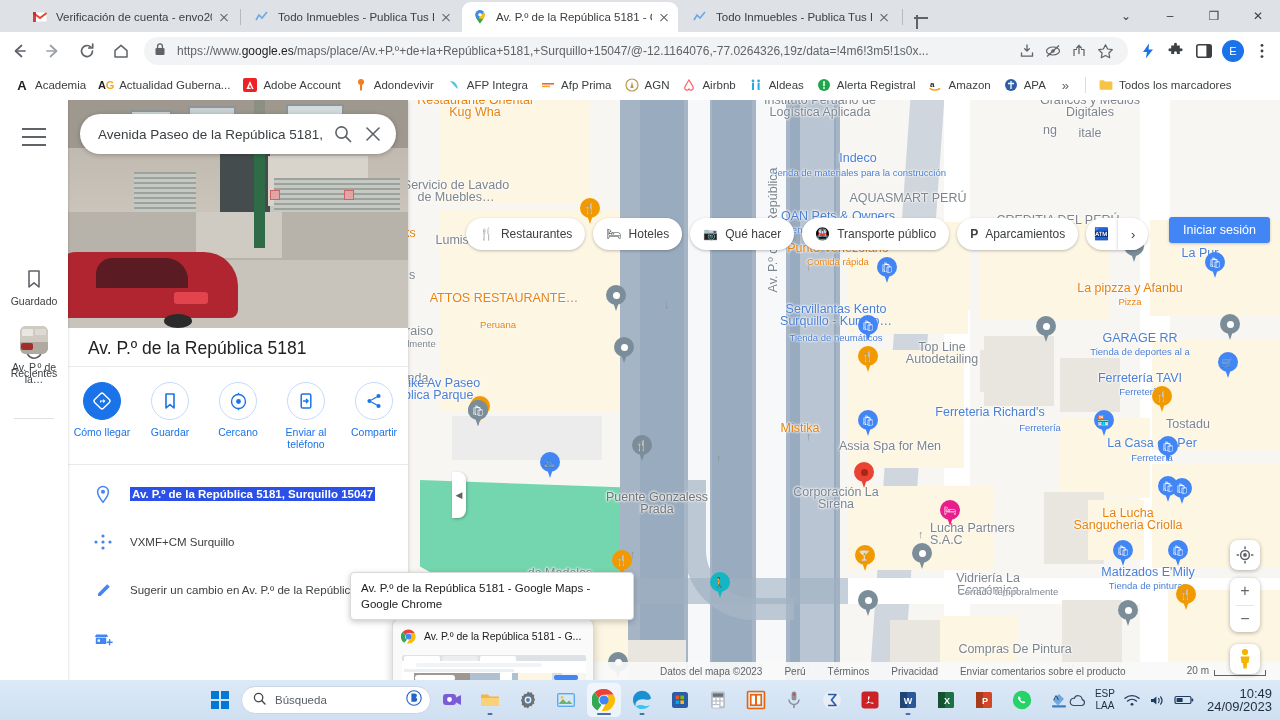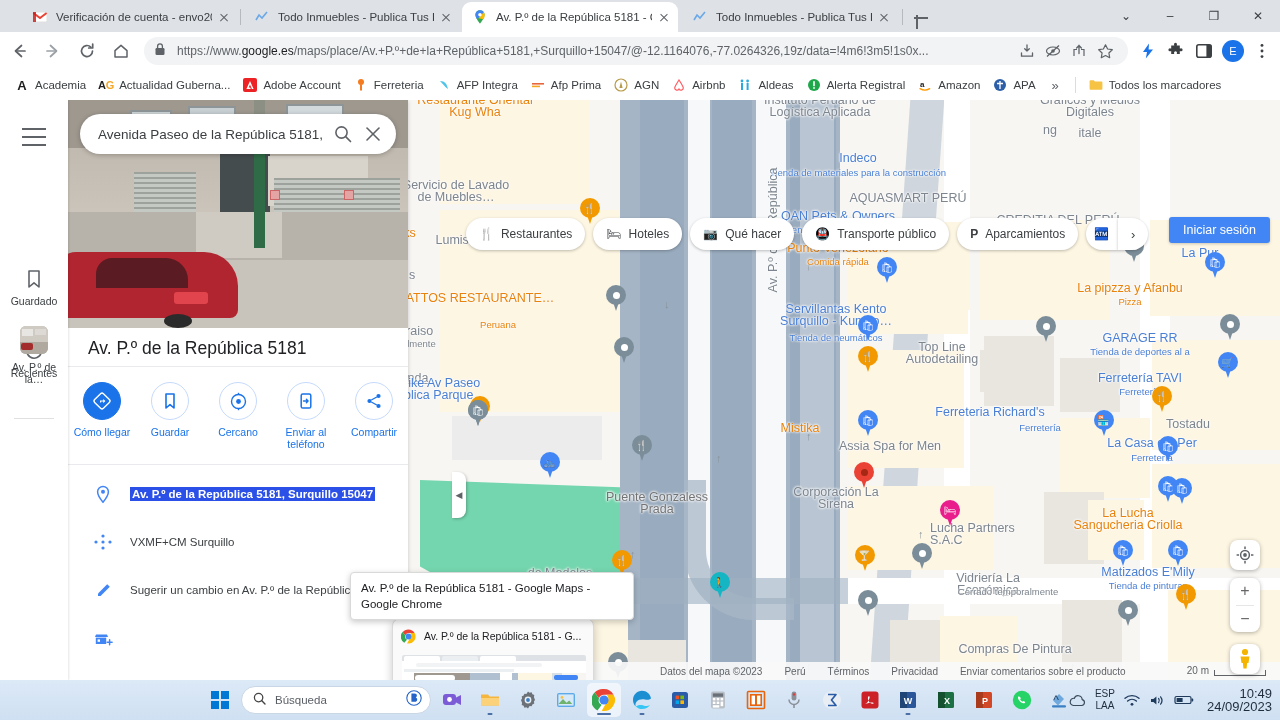--- a/index.html
+++ b/index.html
@@ -367,21 +367,21 @@
         </span>
         <span class="bmlabel">Adobe Account</span>
       </div>
     <div class="bm">
         <span class="bmico">
           <svg width="12" height="14" viewBox="0 0 12 14">
             <circle cx="6" cy="4" r="3" fill="#f47b20"></circle>
             <rect x="5" y="6.5" width="2" height="6" fill="#f47b20"></rect>
           </svg>
         </span>
-        <span class="bmlabel">Ferreteria</span>
+        <span class="bmlabel">Adondevivir</span>
       </div>
     <div class="bm">
         <span class="bmico">
           <svg width="14" height="14" viewBox="0 0 14 14">
             <path d="M3 3c5 0 7 3 8 8-3-2-4-4-8-8z" fill="#4fc3e8"></path>
           </svg>
         </span>
         <span class="bmlabel">AFP Integra</span>
       </div>
     <div class="bm">
@@ -542,21 +542,21 @@
         <div class="maplabel grey big" style="left: 908px; top: 92px; transform: translateX(-50%);">AQUASMART PERÚ</div>
         <div class="maplabel grey big" style="left: 1058px; top: 114px; transform: translateX(-50%);">CREDITIA DEL PERÚ</div>
         <div class="maplabel blue big" style="left: 838px; top: 110px; transform: translateX(-50%);">QAN Pets &amp; Owners</div>
         <div class="maplabel blue sub" style="left: 838px; top: 124px; transform: translateX(-50%);">Tienda de belleza y salud</div>
         <div class="maplabel grey big" style="left: 480px; top: 134px; transform: translateX(-50%);">Lumisolar S.R.L</div>
         <div class="maplabel orange big" style="left: 838px; top: 142px; transform: translateX(-50%);">Punto Venezolano</div>
         <div class="maplabel orange sub" style="left: 838px; top: 156px; transform: translateX(-50%);">Comida rápida</div>
         <div class="maplabel blue big" style="left: 1200px; top: 147px; transform: translateX(-50%);">La Pur</div>
         <div class="maplabel orange big" style="left: 1130px; top: 182px; transform: translateX(-50%);">La pipzza y Afanbu</div>
         <div class="maplabel orange sub" style="left: 1130px; top: 196px; transform: translateX(-50%);">Pizza</div>
-        <div class="maplabel orange big" style="left: 480px; top: 192px; transform: translateX(-50%);">ATTOS RESTAURANTE…</div>
+        <div class="maplabel orange big" style="left: 504px; top: 192px; transform: translateX(-50%);">ATTOS RESTAURANTE…</div>
         <div class="maplabel orange sub" style="left: 498px; top: 219px; transform: translateX(-50%);">Peruana</div>
         <div class="maplabel blue big" style="left: 836px; top: 203px; transform: translateX(-50%); white-space: normal; max-width: 120px; text-align: center;">Servillantas Kento Surquillo - Kumho…</div>
         <div class="maplabel blue sub" style="left: 836px; top: 232px; transform: translateX(-50%);">Tienda de neumáticos</div>
         <div class="maplabel grey big" style="left: 942px; top: 241px; transform: translateX(-50%); white-space: normal; max-width: 120px; text-align: center;">Top Line Autodetailing</div>
         <div class="maplabel blue big" style="left: 1140px; top: 232px; transform: translateX(-50%);">GARAGE RR</div>
         <div class="maplabel blue sub" style="left: 1140px; top: 246px; transform: translateX(-50%);">Tienda de deportes al a</div>
         <div class="maplabel grey big" style="left: 773px; top: 124px; transform: translateX(-50%) rotate(-90deg); transform-origin: center center;">Av. P.º de la República</div>
         <div class="maplabel blue big" style="left: 1140px; top: 272px; transform: translateX(-50%);">Ferretería TAVI</div>
         <div class="maplabel blue sub" style="left: 1140px; top: 286px; transform: translateX(-50%);">Ferretería</div>
         <div class="maplabel grey big" style="left: 412px; top: 225px; transform: translateX(-50%);">Paraiso</div>

